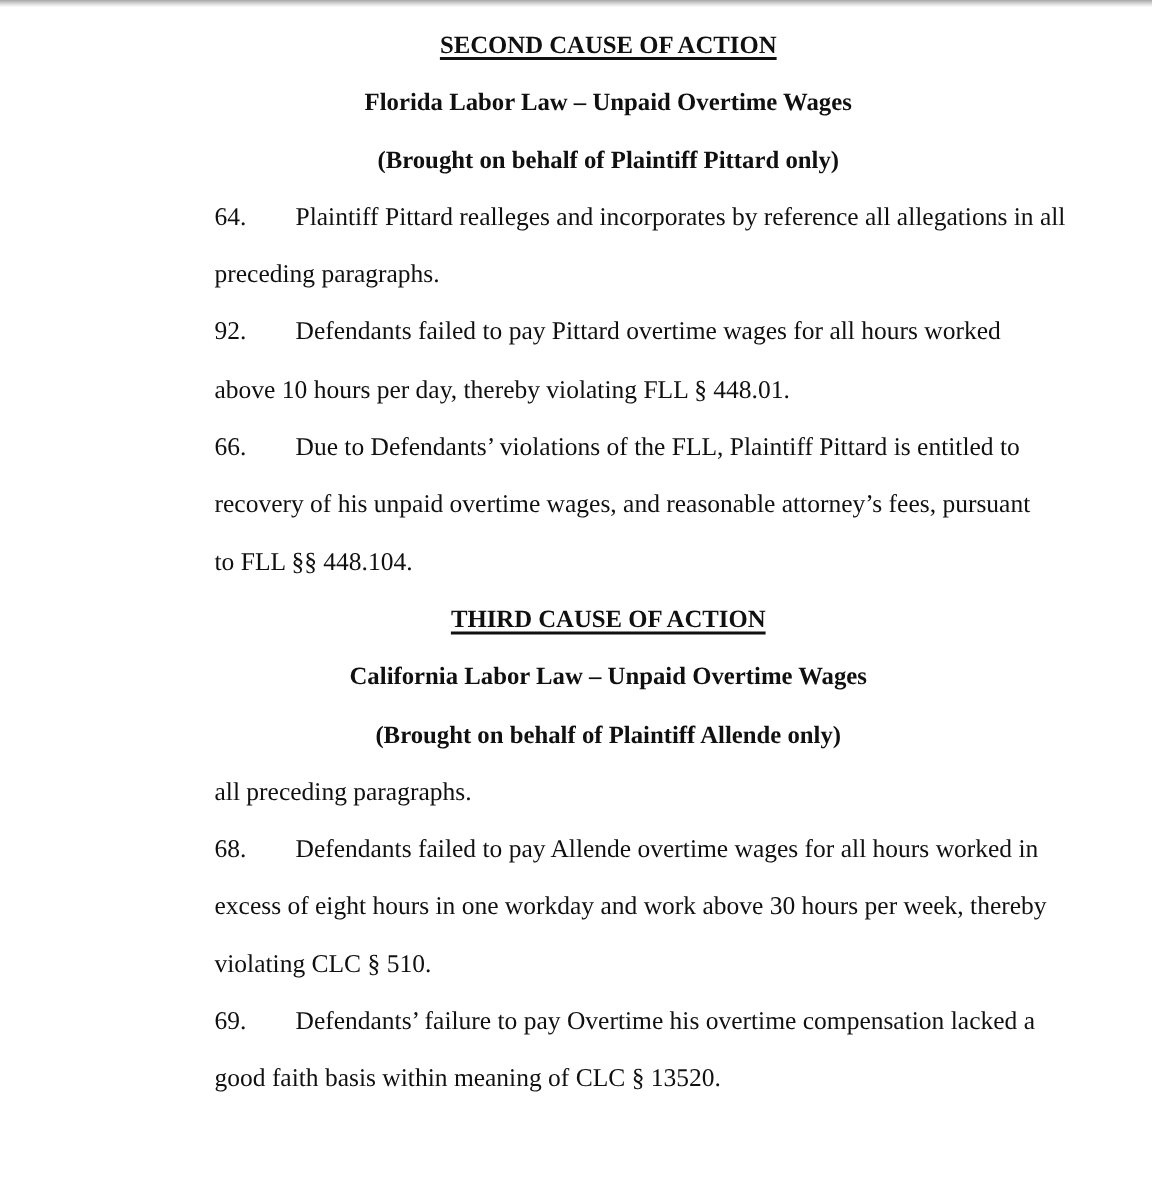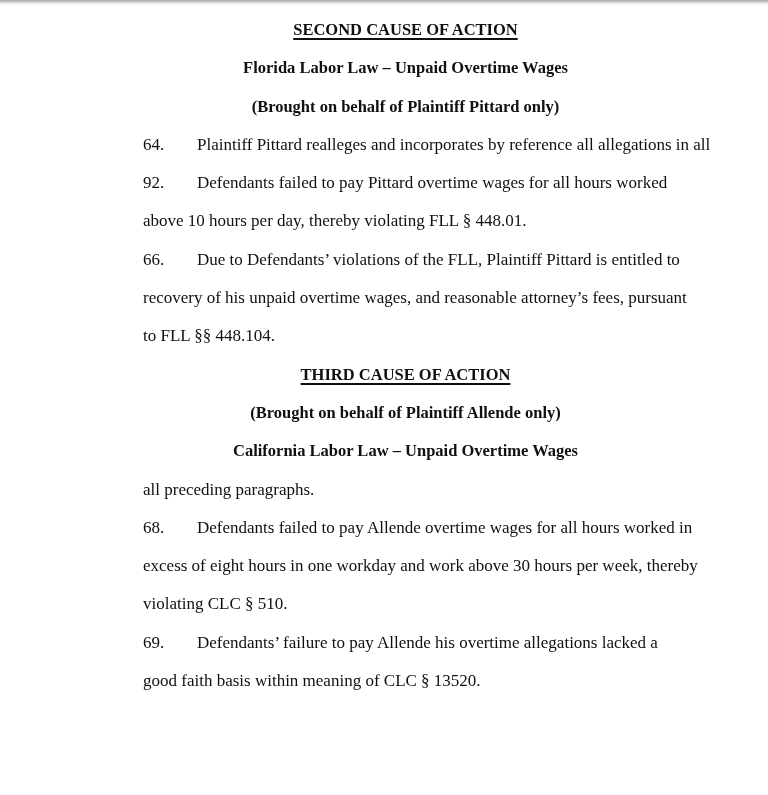--- a/index.html
+++ b/index.html
@@ -52,35 +52,36 @@
 
 <div class="page">
   <div class="top-shadow"></div>
   <div class="content">
 
     <div class="line heading underlined">SECOND CAUSE OF ACTION</div>
     <div class="line heading">Florida Labor Law – Unpaid Overtime Wages</div>
     <div class="line heading">(Brought on behalf of Plaintiff Pittard only)</div>
 
     <div class="line"><span class="num">64.</span><span>Plaintiff Pittard realleges and incorporates by reference all allegations in all</span></div>
+    <div class="line">preceding paragraphs.</div>
 
     <div class="line"><span class="num">92.</span><span>Defendants failed to pay Pittard overtime wages for all hours worked</span></div>
     <div class="line">above 10 hours per day, thereby violating FLL § 448.01.</div>
 
     <div class="line"><span class="num">66.</span><span>Due to Defendants’ violations of the FLL, Plaintiff Pittard is entitled to</span></div>
     <div class="line">recovery of his unpaid overtime wages, and reasonable attorney’s fees, pursuant</div>
     <div class="line">to FLL §§ 448.104.</div>
 
     <div class="line heading underlined">THIRD CAUSE OF ACTION</div>
+    <div class="line heading">California Labor Law – Unpaid Overtime Wages</div>
     <div class="line heading">(Brought on behalf of Plaintiff Allende only)</div>
-    <div class="line heading">California Labor Law – Unpaid Overtime Wages</div>
 
     <div class="line">all preceding paragraphs.</div>
 
     <div class="line"><span class="num">68.</span><span>Defendants failed to pay Allende overtime wages for all hours worked in</span></div>
     <div class="line">excess of eight hours in one workday and work above 30 hours per week, thereby</div>
     <div class="line">violating CLC § 510.</div>
 
-    <div class="line"><span class="num">69.</span><span>Defendants’ failure to pay Allende his overtime allegations lacked a</span></div>
+    <div class="line"><span class="num">69.</span><span>Defendants’ failure to pay Overtime his overtime compensation lacked a</span></div>
     <div class="line">good faith basis within meaning of CLC § 13520.</div>
 
   </div>
 </div>
 
 </body></html>

